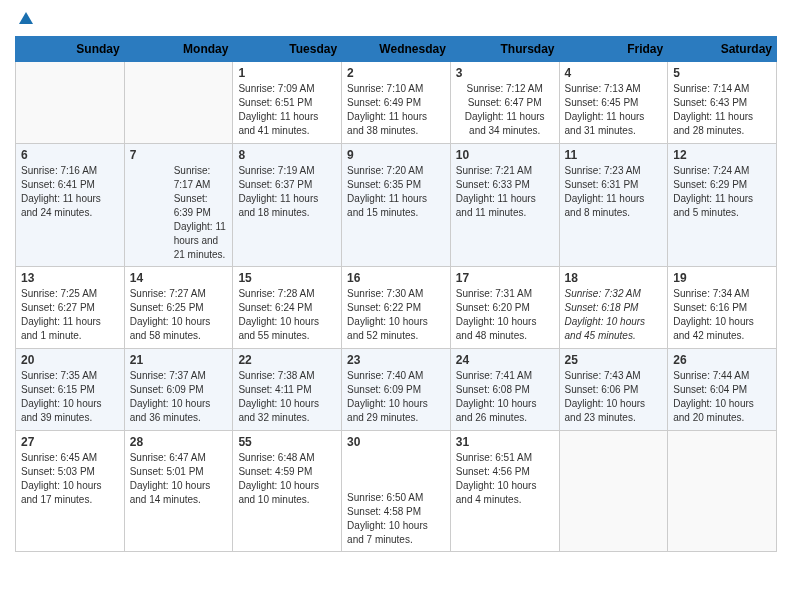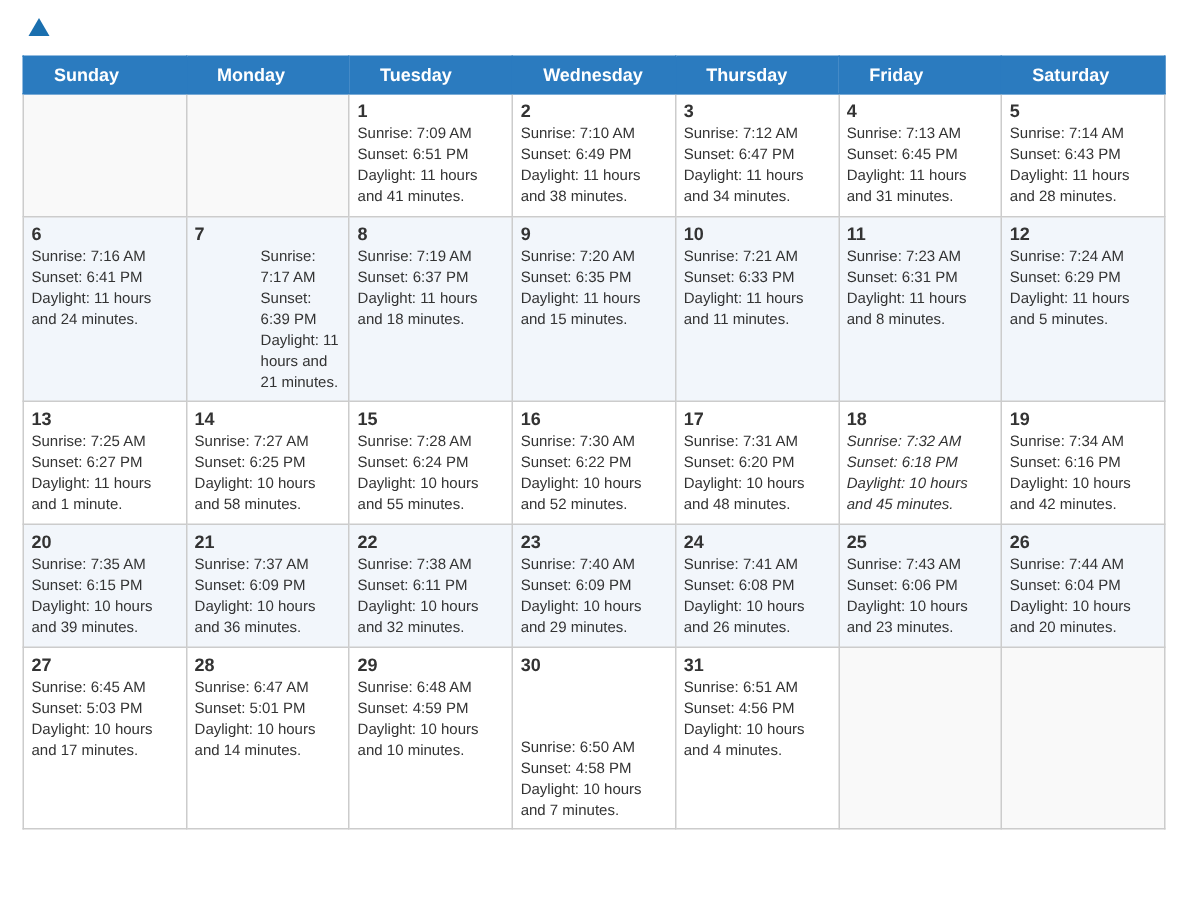--- a/index.html
+++ b/index.html
@@ -55,25 +55,25 @@
       font-size: 16px;
       color: #555;
     }
     .calendar-table {
       width: 100%;
       border-collapse: collapse;
       table-layout: fixed;
     }
     .calendar-table thead tr th {
       background: #2b7bbf;
-      color: #ffffff;
+      color: #000000;
       font-size: 12px;
       font-weight: bold;
-      padding: 5px 20px;
-      text-align: left;
+      padding: 5px 4px;
+      text-align: right;
       border: 1px solid #2b7bbf;
     }
     .calendar-table tbody tr td {
       border: 1px solid #ccc;
       vertical-align: top;
       padding: 4px 5px;
       font-size: 10px;
       color: #333;
       height: 82px;
       background: #fff;
@@ -142,21 +142,21 @@
 Daylight: 11 hours and 41 minutes.</div>
           </td>
           <td>
             <span class="day-number">2</span>
             <div class="day-info" style="white-space: pre-line;">Sunrise: 7:10 AM
 Sunset: 6:49 PM
 Daylight: 11 hours and 38 minutes.</div>
           </td>
           <td>
             <span class="day-number">3</span>
-            <div class="day-info" style="white-space: pre-line;">Sunrise: 7:12 AM
+            <div class="day-info" style="white-space: pre-line; text-align: center;">Sunrise: 7:12 AM
 Sunset: 6:47 PM
 Daylight: 11 hours and 34 minutes.</div>
           </td>
           <td>
             <span class="day-number">4</span>
             <div class="day-info" style="white-space: pre-line;">Sunrise: 7:13 AM
 Sunset: 6:45 PM
 Daylight: 11 hours and 31 minutes.</div>
           </td>
           <td>
@@ -263,21 +263,21 @@
           </td>
           <td>
             <span class="day-number">21</span>
             <div class="day-info" style="white-space: pre-line;">Sunrise: 7:37 AM
 Sunset: 6:09 PM
 Daylight: 10 hours and 36 minutes.</div>
           </td>
           <td>
             <span class="day-number">22</span>
             <div class="day-info" style="white-space: pre-line;">Sunrise: 7:38 AM
-Sunset: 6:11 PM
+Sunset: 4:11 PM
 Daylight: 10 hours and 32 minutes.</div>
           </td>
           <td>
             <span class="day-number">23</span>
             <div class="day-info" style="white-space: pre-line;">Sunrise: 7:40 AM
 Sunset: 6:09 PM
 Daylight: 10 hours and 29 minutes.</div>
           </td>
           <td>
             <span class="day-number">24</span>
@@ -305,21 +305,21 @@
 Sunset: 5:03 PM
 Daylight: 10 hours and 17 minutes.</div>
           </td>
           <td>
             <span class="day-number">28</span>
             <div class="day-info" style="white-space: pre-line;">Sunrise: 6:47 AM
 Sunset: 5:01 PM
 Daylight: 10 hours and 14 minutes.</div>
           </td>
           <td>
-            <span class="day-number">29</span>
+            <span class="day-number">55</span>
             <div class="day-info" style="white-space: pre-line;">Sunrise: 6:48 AM
 Sunset: 4:59 PM
 Daylight: 10 hours and 10 minutes.</div>
           </td>
           <td>
             <span class="day-number">30</span>
             <div class="day-info" style="white-space: pre-line; margin-top: 42px;">Sunrise: 6:50 AM
 Sunset: 4:58 PM
 Daylight: 10 hours and 7 minutes.</div>
           </td>

